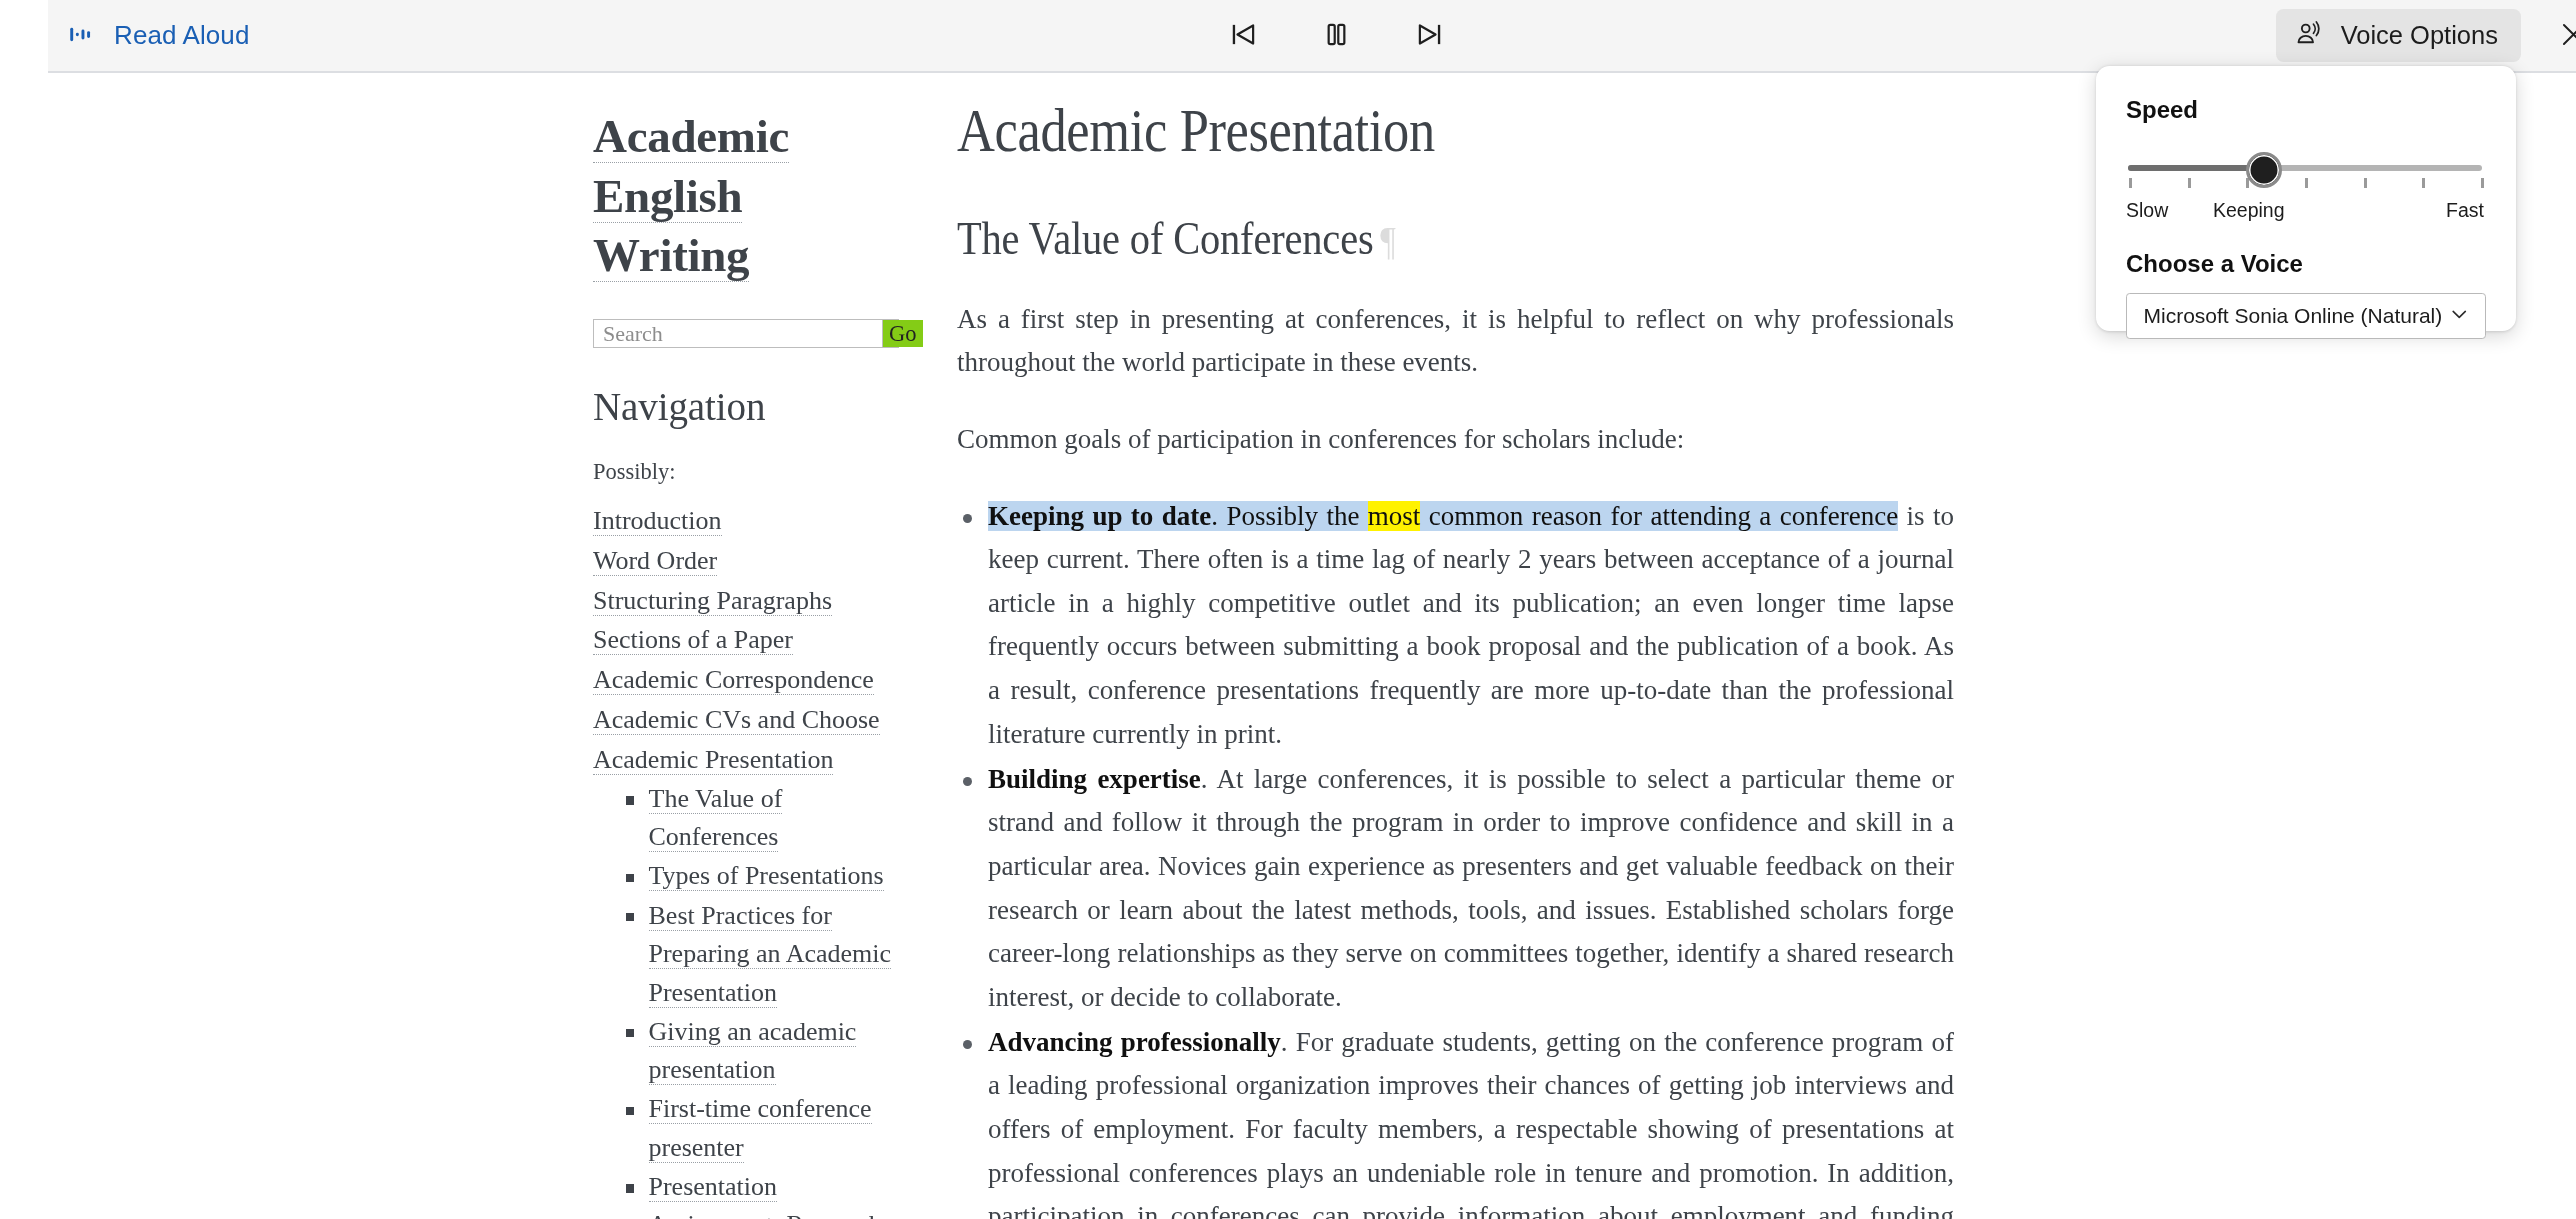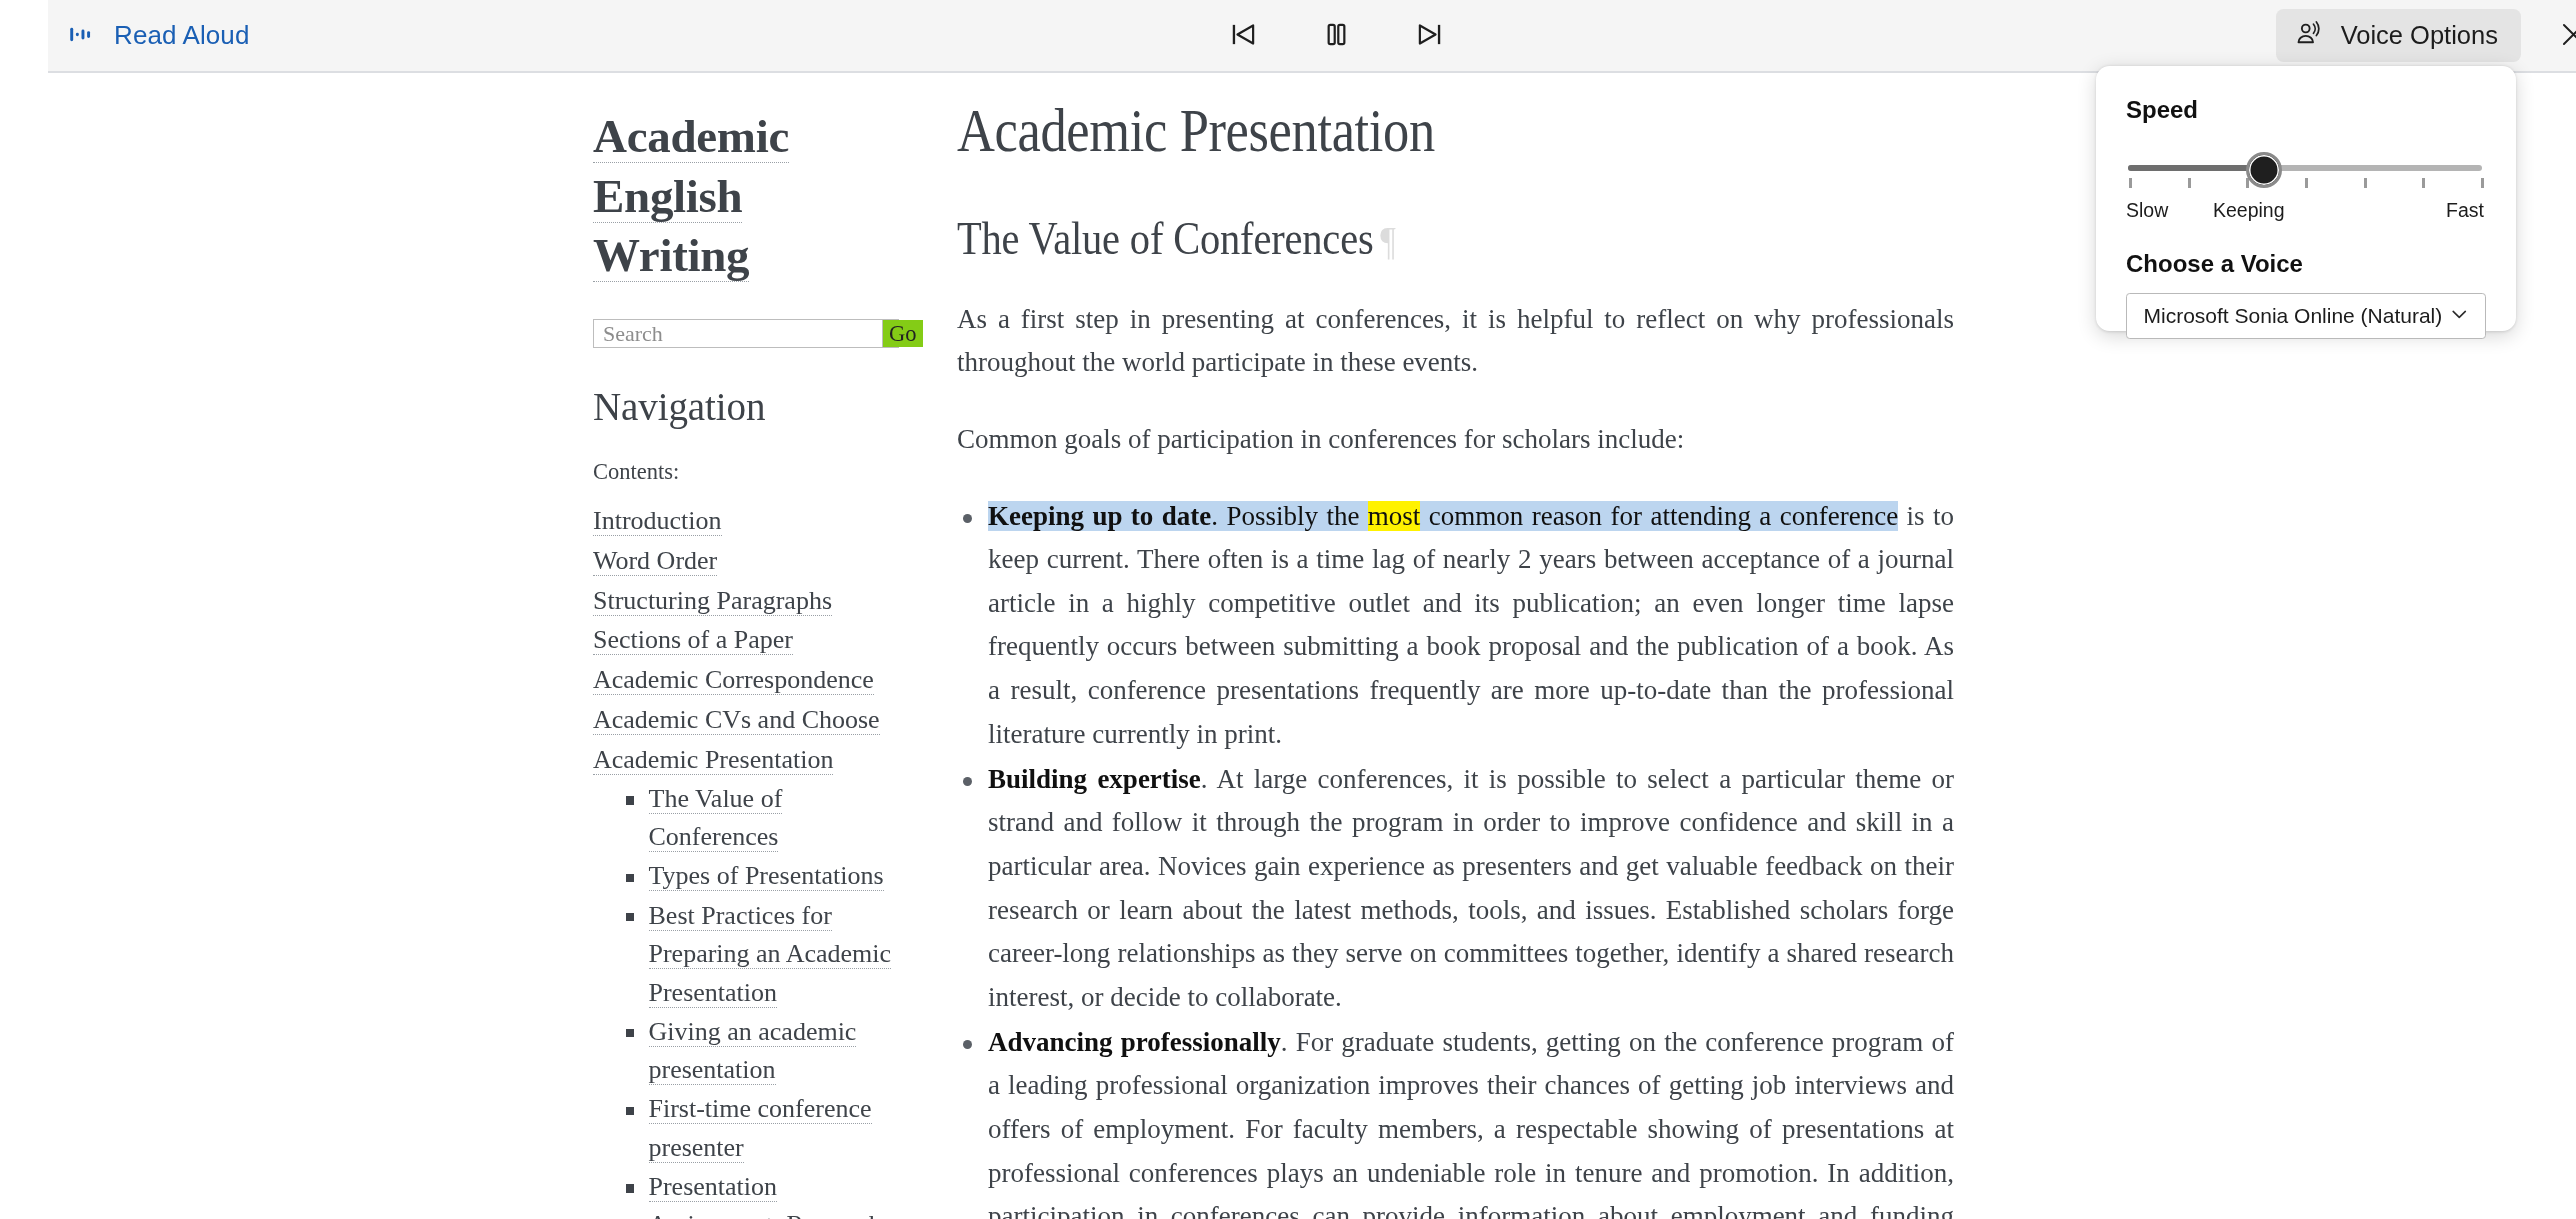--- a/index.html
+++ b/index.html
@@ -457,21 +457,21 @@
 
   <div id="sidebar">
     <div id="site-title"><a class="dotlink">Academic</a><br><a class="dotlink">English</a><br><a class="dotlink">Writing</a><br></div>
 
     <div id="search-row">
       <input id="search-input" type="text" placeholder="Search" style="">
       <button id="search-go">Go</button>
     </div>
 
     <h2 id="nav-heading">Navigation</h2>
-    <p id="contents-label">Contents:</p>
+    <p id="contents-label">Possibly:</p>
 
     <ul id="toc-list">
         <li><a class="dotlink">Introduction</a></li>
         <li><a class="dotlink">Word Order</a></li>
         <li><a class="dotlink">Structuring Paragraphs</a></li>
         <li><a class="dotlink">Sections of a Paper</a></li>
         <li><a class="dotlink">Academic Correspondence</a></li>
         <li><a class="dotlink">Academic CVs and Choose</a></li>
         <li><a class="dotlink">Academic Presentation</a><ul class="toc-sub">
             <li><a class="dotlink">The Value of Conferences</a></li>

